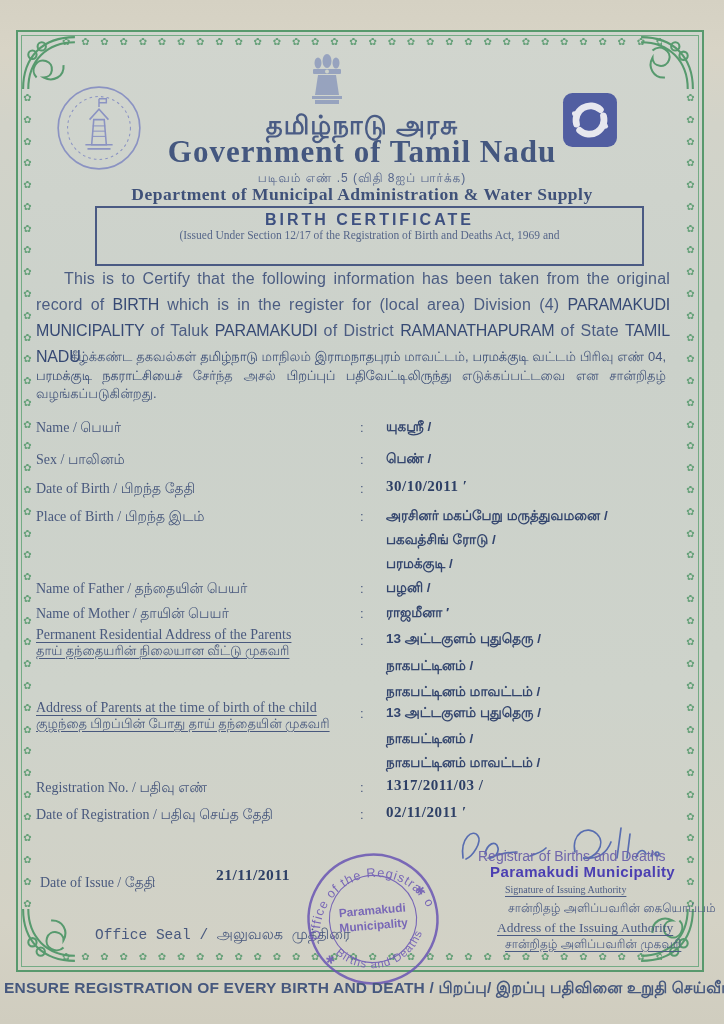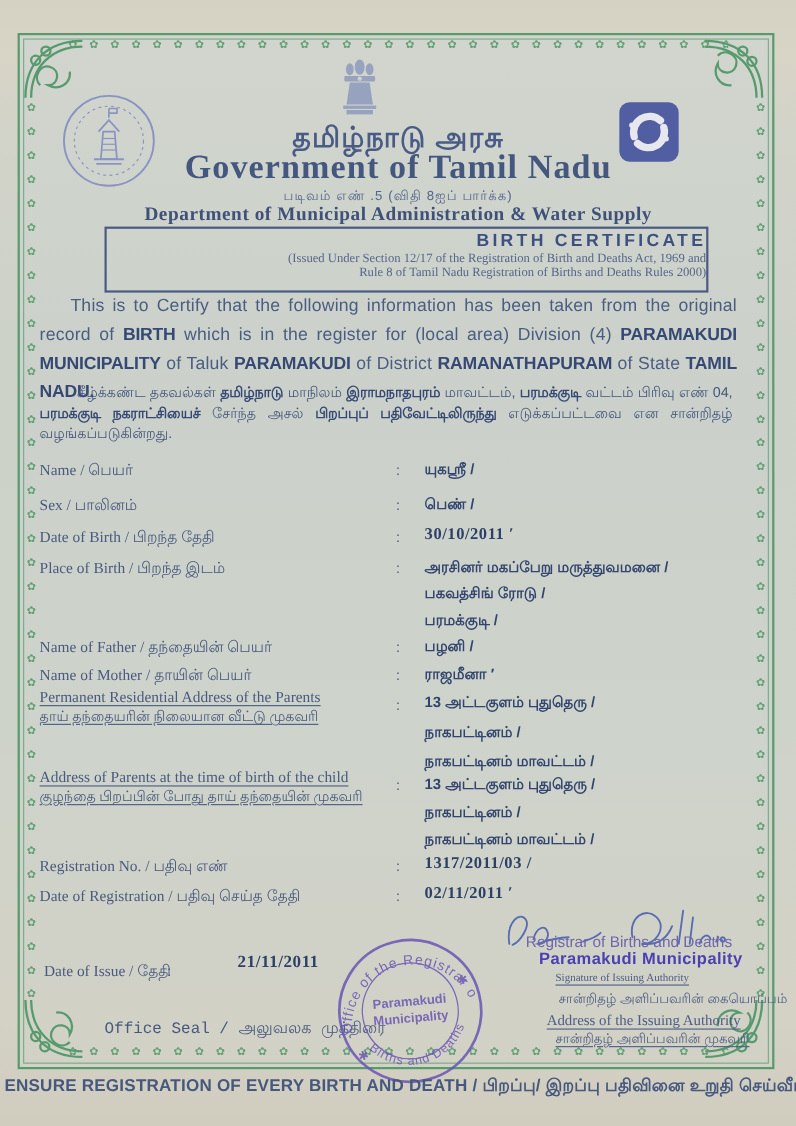--- a/index.html
+++ b/index.html
@@ -34,28 +34,28 @@
   .emblem-ashoka{position:absolute;left:305px;top:52px;width:44px;height:58px;opacity:.75;}
   .seal-tn{position:absolute;left:55px;top:84px;width:88px;height:88px;opacity:.8;}
   .logo-muni{position:absolute;left:562px;top:92px;width:56px;height:56px;opacity:.92;}
   .h-tamil{position:absolute;left:0;width:724px;top:110px;text-align:center;font-size:26px;font-weight:bold;color:#4a5c85;letter-spacing:1px;}
   .h-title{position:absolute;left:0;width:724px;top:134px;text-align:center;font-family:"Liberation Serif",serif;
     font-size:31px;font-weight:bold;color:#44577f;letter-spacing:1px;}
   .h-form{position:absolute;left:0;width:724px;top:171px;text-align:center;font-size:12px;color:#55658c;letter-spacing:1px;}
   .h-dept{position:absolute;left:0;width:724px;top:184px;text-align:center;font-family:"Liberation Serif",serif;
     font-size:17.5px;font-weight:bold;color:#3f5179;letter-spacing:.5px;}
   
-  .cert-box{position:absolute;left:95px;top:206px;width:545px;height:56px;border:2px solid #4a5a83;text-align:right;}
+  .cert-box{position:absolute;left:95px;top:206px;width:545px;height:56px;border:2px solid #4a5a83;text-align:center;}
   .cb-title{margin-top:3px;font-size:16px;font-weight:bold;letter-spacing:3px;color:#3d5080;}
   .cb-ta{font-size:13px;color:#4a5b82;margin-top:0px;}
   .cb-issued{font-family:"Liberation Serif",serif;font-size:11.5px;line-height:13px;color:#566689;}
   
   .para-en{position:absolute;left:36px;top:266px;width:634px;font-size:16px;line-height:26px;color:#4b5c82;letter-spacing:.2px;text-align:justify;}
   .para-en .ind{display:inline-block;width:28px;}
-  .b{font-weight:bold;color:#364974;letter-spacing:-.2px;}
+  .b{font-weight:normal;color:#364974;letter-spacing:-.2px;}
   .para-ta{position:absolute;left:36px;top:348px;width:630px;font-size:13px;line-height:18.5px;color:#45567c;text-align:justify;}
   .para-ta .ind{display:inline-block;width:34px;}
   
   .flabel{position:absolute;left:36px;font-family:"Liberation Serif",serif;font-size:14px;color:#49597e;white-space:nowrap;}
   .ul{text-decoration:underline;text-underline-offset:3px;}
   .colon{position:absolute;left:360px;font-size:13px;color:#49597e;}
   .colon::after{content:":";}
   .val{position:absolute;left:386px;white-space:nowrap;}
   .ta-val{font-size:13.5px;font-weight:bold;color:#33456e;}
   .date-val{font-family:"Liberation Serif",serif;font-size:15px;font-weight:bold;color:#2e4066;letter-spacing:.5px;text-align:right;}
@@ -175,21 +175,20 @@
     </div>
 
     <div class="h-tamil">தமிழ்நாடு அரசு</div>
     <div class="h-title">Government of Tamil Nadu</div>
     <div class="h-form">படிவம் எண் .5 (விதி 8ஐப் பார்க்க)</div>
     <div class="h-dept">Department of Municipal Administration &amp; Water Supply</div>
 
     <div class="cert-box">
       <div class="cb-title">BIRTH CERTIFICATE</div>
       <div class="cb-issued">(Issued Under Section 12/17 of the Registration of Birth and Deaths Act, 1969 and</div>
-      <div class="cb-issued">Rule 8 of Tamil Nadu Registration of Births and Deaths Rules 2000)</div>
     </div>
 
     <div class="para-en"><span class="ind"></span><span>This is to Certify that the following information has been taken from the original record of </span><span class="b">BIRTH</span><span> which is in the register for (local area) Division (4) </span><span class="b">PARAMAKUDI MUNICIPALITY</span><span> of Taluk </span><span class="b">PARAMAKUDI</span><span> of District </span><span class="b">RAMANATHAPURAM</span><span> of State </span><span class="b">TAMIL NADU.</span></div>
 
     <div class="para-ta"><span class="ind"></span><span>கீழ்க்கண்ட தகவல்கள் </span><span class="b">தமிழ்நாடு</span><span> மாநிலம் </span><span class="b">இராமநாதபுரம்</span><span> மாவட்டம், </span><span class="b">பரமக்குடி</span><span> வட்டம் பிரிவு எண் 04, </span><span class="b">பரமக்குடி நகராட்சியைச்</span><span> சேர்ந்த அசல் </span><span class="b">பிறப்புப் பதிவேட்டிலிருந்து</span><span> எடுக்கப்பட்டவை என சான்றிதழ் வழங்கப்படுகின்றது.</span></div>
 
     <div class="flabel" style="top:420px">Name / பெயர்</div>
     <div class="colon" style="top:420px"></div>
     <div class="val ta-val" style="top:419px">யுகஸ்ரீ /</div>
 

